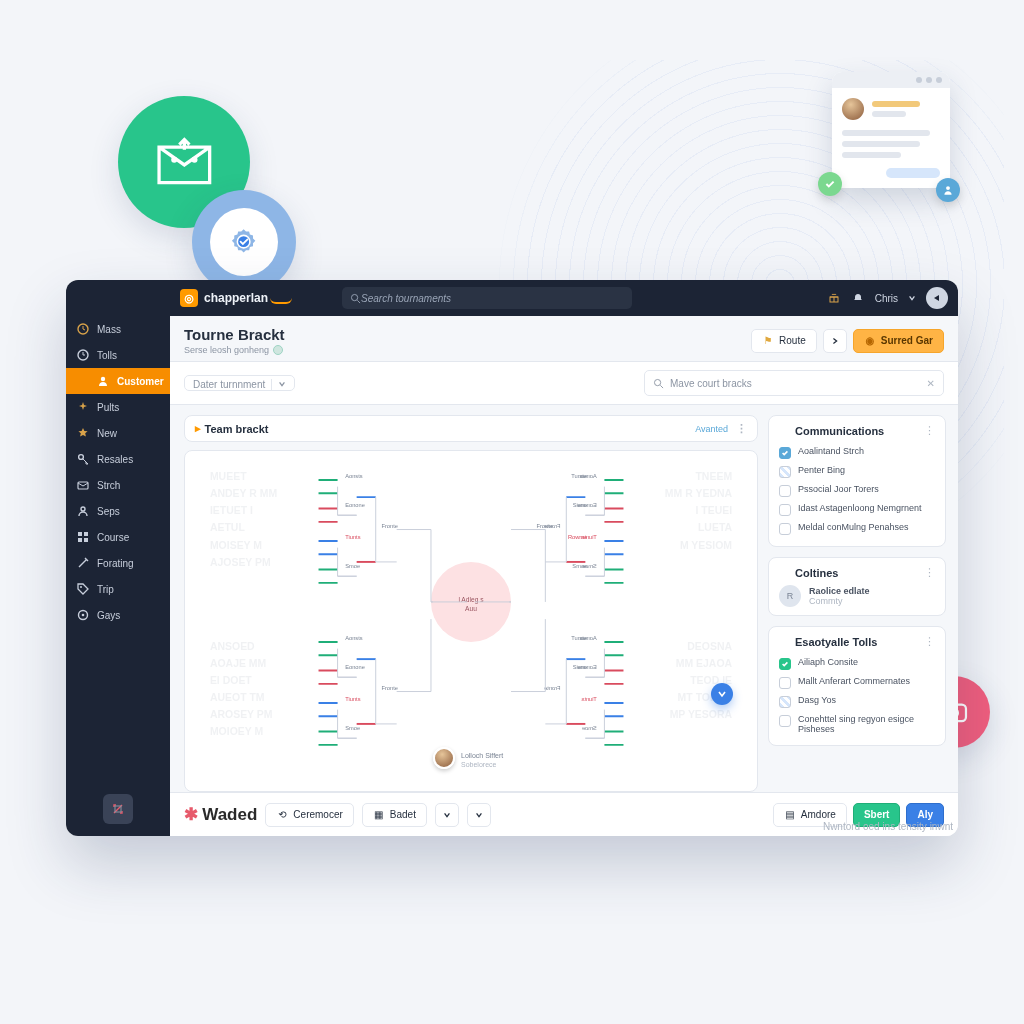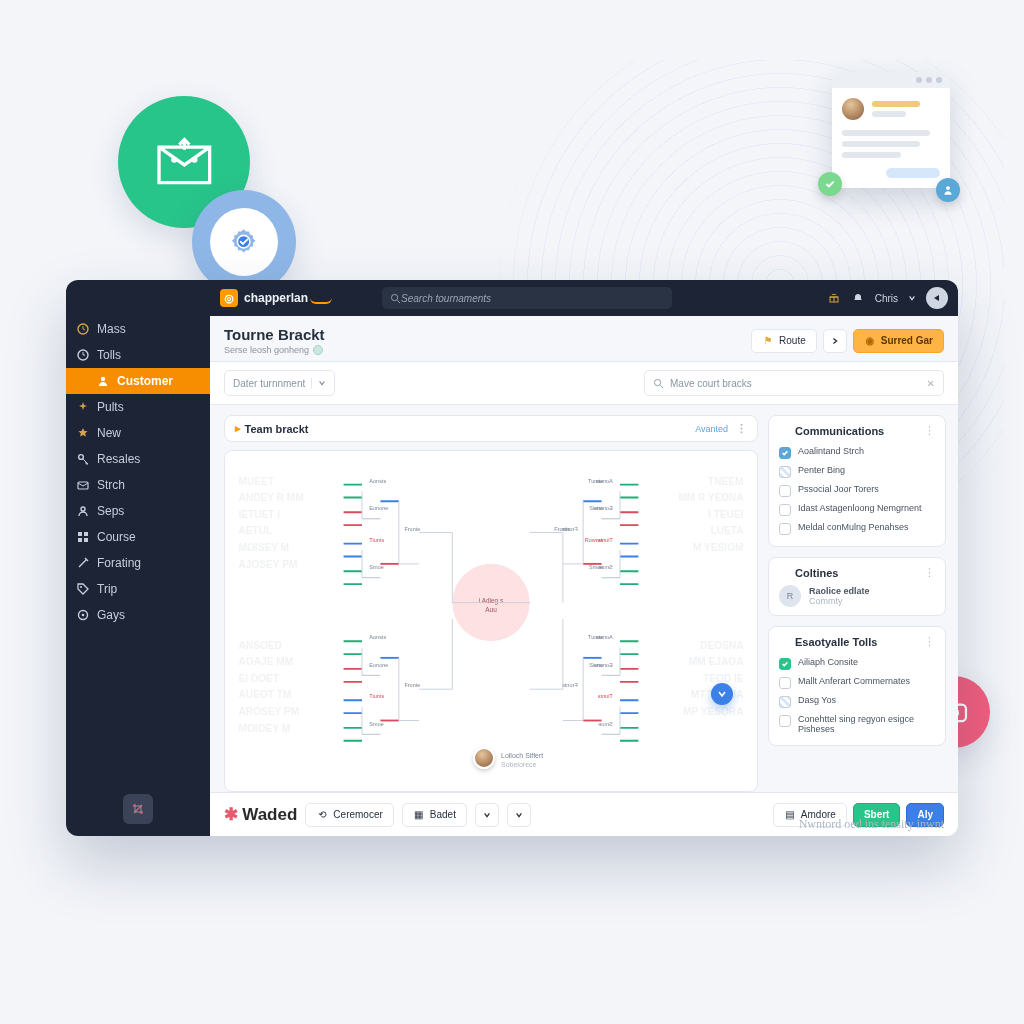--- a/index.html
+++ b/index.html
@@ -38,21 +38,21 @@
   .card .av{width:22px;height:22px;border-radius:50%;background:radial-gradient(circle at 40% 30%,#e6c59a,#8a5a3a);} 
   .card .ln{height:6px;border-radius:3px;background:#e2e6ed;}
   .card .pill{height:10px;border-radius:5px;background:#d6e6fb;}
   .badge{position:absolute;width:24px;height:24px;border-radius:50%;display:flex;align-items:center;justify-content:center;box-shadow:0 4px 10px rgba(0,0,0,.15);}
   .badge.green{left:-14px;bottom:-8px;background:#7bd88f;color:#fff;}
   .badge.blue{right:-10px;bottom:-14px;background:#5aa8d8;color:#fff;}
 
   
   .app{position:absolute;left:66px;top:280px;width:892px;height:556px;border-radius:12px;overflow:hidden;background:var(--app-bg);box-shadow:0 28px 60px rgba(30,50,90,.22);display:flex;}
 
-  .sidebar{width:144px;background:var(--dark);color:#c7cedb;display:flex;flex-direction:column;font-size:12px;text-align:center;}
+  .sidebar{width:104px;background:var(--dark);color:#c7cedb;display:flex;flex-direction:column;font-size:10px;text-align:center;}
   .nav-item{display:flex;align-items:center;gap:7px;padding:6px 10px;cursor:pointer;}
   .nav-item.active{background:var(--accent2);color:#fff;font-weight:600;padding-left:30px;}
   .nav-item .ic{width:14px;height:14px;flex:none;display:flex;align-items:center;justify-content:center;}
   .nav-item .ic svg{width:14px;height:14px;}
   .side-foot{margin-top:auto;padding:12px;display:flex;justify-content:center;}
   .side-foot .sq{width:30px;height:30px;border-radius:6px;background:#3a4357;display:flex;align-items:center;justify-content:center;}
 
   .main{flex:1;display:flex;flex-direction:column;min-width:0;}
   .topbar{height:36px;background:var(--dark);display:flex;align-items:center;color:#cfd6e2;padding:0 10px;gap:10px;}
   .brand{display:flex;align-items:center;gap:6px;font-size:12px;font-weight:700;color:#eef2f8;}
@@ -69,21 +69,21 @@
   .ph .sub{font-size:9px;color:var(--txt-light);margin-top:2px;display:flex;align-items:center;gap:4px;}
   .ph .sub .dot{width:10px;height:10px;border-radius:50%;background:#cfe6df;border:1px solid #9ed4c4;}
   .ph-actions{margin-left:auto;display:flex;gap:6px;align-items:center;}
   .btn{height:24px;border-radius:5px;border:1px solid var(--border);background:#fff;font-size:10px;color:var(--txt);display:inline-flex;align-items:center;gap:5px;padding:0 10px;cursor:pointer;}
   .btn.sq{width:24px;padding:0;justify-content:center;}
   .btn.orange{background:#ffb445;border-color:#f6a52b;color:#5a3700;font-weight:600;}
   .btn.orange .ic{color:#b46500;}
   .btn .ic{width:12px;height:12px;display:flex;align-items:center;justify-content:center;}
 
   .toolbar{padding:8px 14px;display:flex;gap:8px;align-items:center;border-bottom:1px solid var(--border);background:#fff;}
-  .sel{height:26px;border-radius:5px;border:1px solid var(--border);background:#fff;font-size:10px;color:var(--txt-light);display:inline-flex;align-items:center;gap:6px;padding:0 8px;}
+  .sel{height:16px;border-radius:5px;border:1px solid var(--border);background:#fff;font-size:10px;color:var(--txt-light);display:inline-flex;align-items:flex-end;gap:6px;padding:0 8px;}
   .sel .chev{border-left:1px solid var(--border);padding-left:6px;}
   .searchbox{flex:1;height:26px;border-radius:5px;border:1px solid var(--border);background:#fff;display:flex;align-items:center;gap:6px;padding:0 8px;font-size:10px;color:var(--txt-light);}
   .searchbox .x{margin-left:auto;color:#aeb6c2;cursor:pointer;}
 
   .body{flex:1;display:flex;min-height:0;}
   .left{flex:1;padding:10px 10px 0 14px;display:flex;flex-direction:column;min-width:0;}
   .panel{background:#fff;border:1px solid var(--border);border-radius:8px;}
   .panel.head{display:flex;align-items:center;padding:6px 10px;font-size:11px;font-weight:600;color:var(--txt);}
   .panel.head .caret{color:var(--accent);margin-right:4px;}
   .panel.head .muted{margin-left:auto;color:#5aa8d8;font-size:9px;font-weight:500;}
@@ -114,21 +114,21 @@
   .li .cb svg{width:8px;height:8px;stroke:#fff;stroke-width:2;fill:none;}
   .coll{display:flex;gap:8px;align-items:center;font-size:9px;color:#4a5362;}
   .coll .cav{width:22px;height:22px;border-radius:50%;background:#dfe5ee;display:flex;align-items:center;justify-content:center;color:#7a8494;font-size:9px;}
 
   .footer{height:44px;border-top:1px solid var(--border);background:#fff;display:flex;align-items:center;padding:0 14px;gap:8px;}
   .brand2{font-family:"Brush Script MT",cursive;font-weight:700;font-size:17px;color:#2a2a2a;display:flex;align-items:center;gap:4px;}
   .brand2 .m{color:var(--red);}
   .foot-right{margin-left:auto;display:flex;align-items:center;gap:6px;}
   .btn.green{background:var(--teal);border-color:#1fae78;color:#fff;font-weight:600;}
   .btn.blue{background:var(--blue);border-color:#2e6ecc;color:#fff;font-weight:600;}
-  .hint{position:absolute;right:14px;bottom:4px;font-size:12px;color:#aeb6c2;font-family:Liberation Serif, serif;}
+  .hint{position:absolute;right:5px;bottom:4px;font-size:10px;color:#aeb6c2;}
 
   .chev-ic{width:8px;height:8px;}
   .chev-ic polyline{fill:none;stroke:currentColor;stroke-width:1.6;}
 </style>
 </head>
 <body>
 
 <div class="swirl"></div>
 
 <div class="bubble b-teal">

